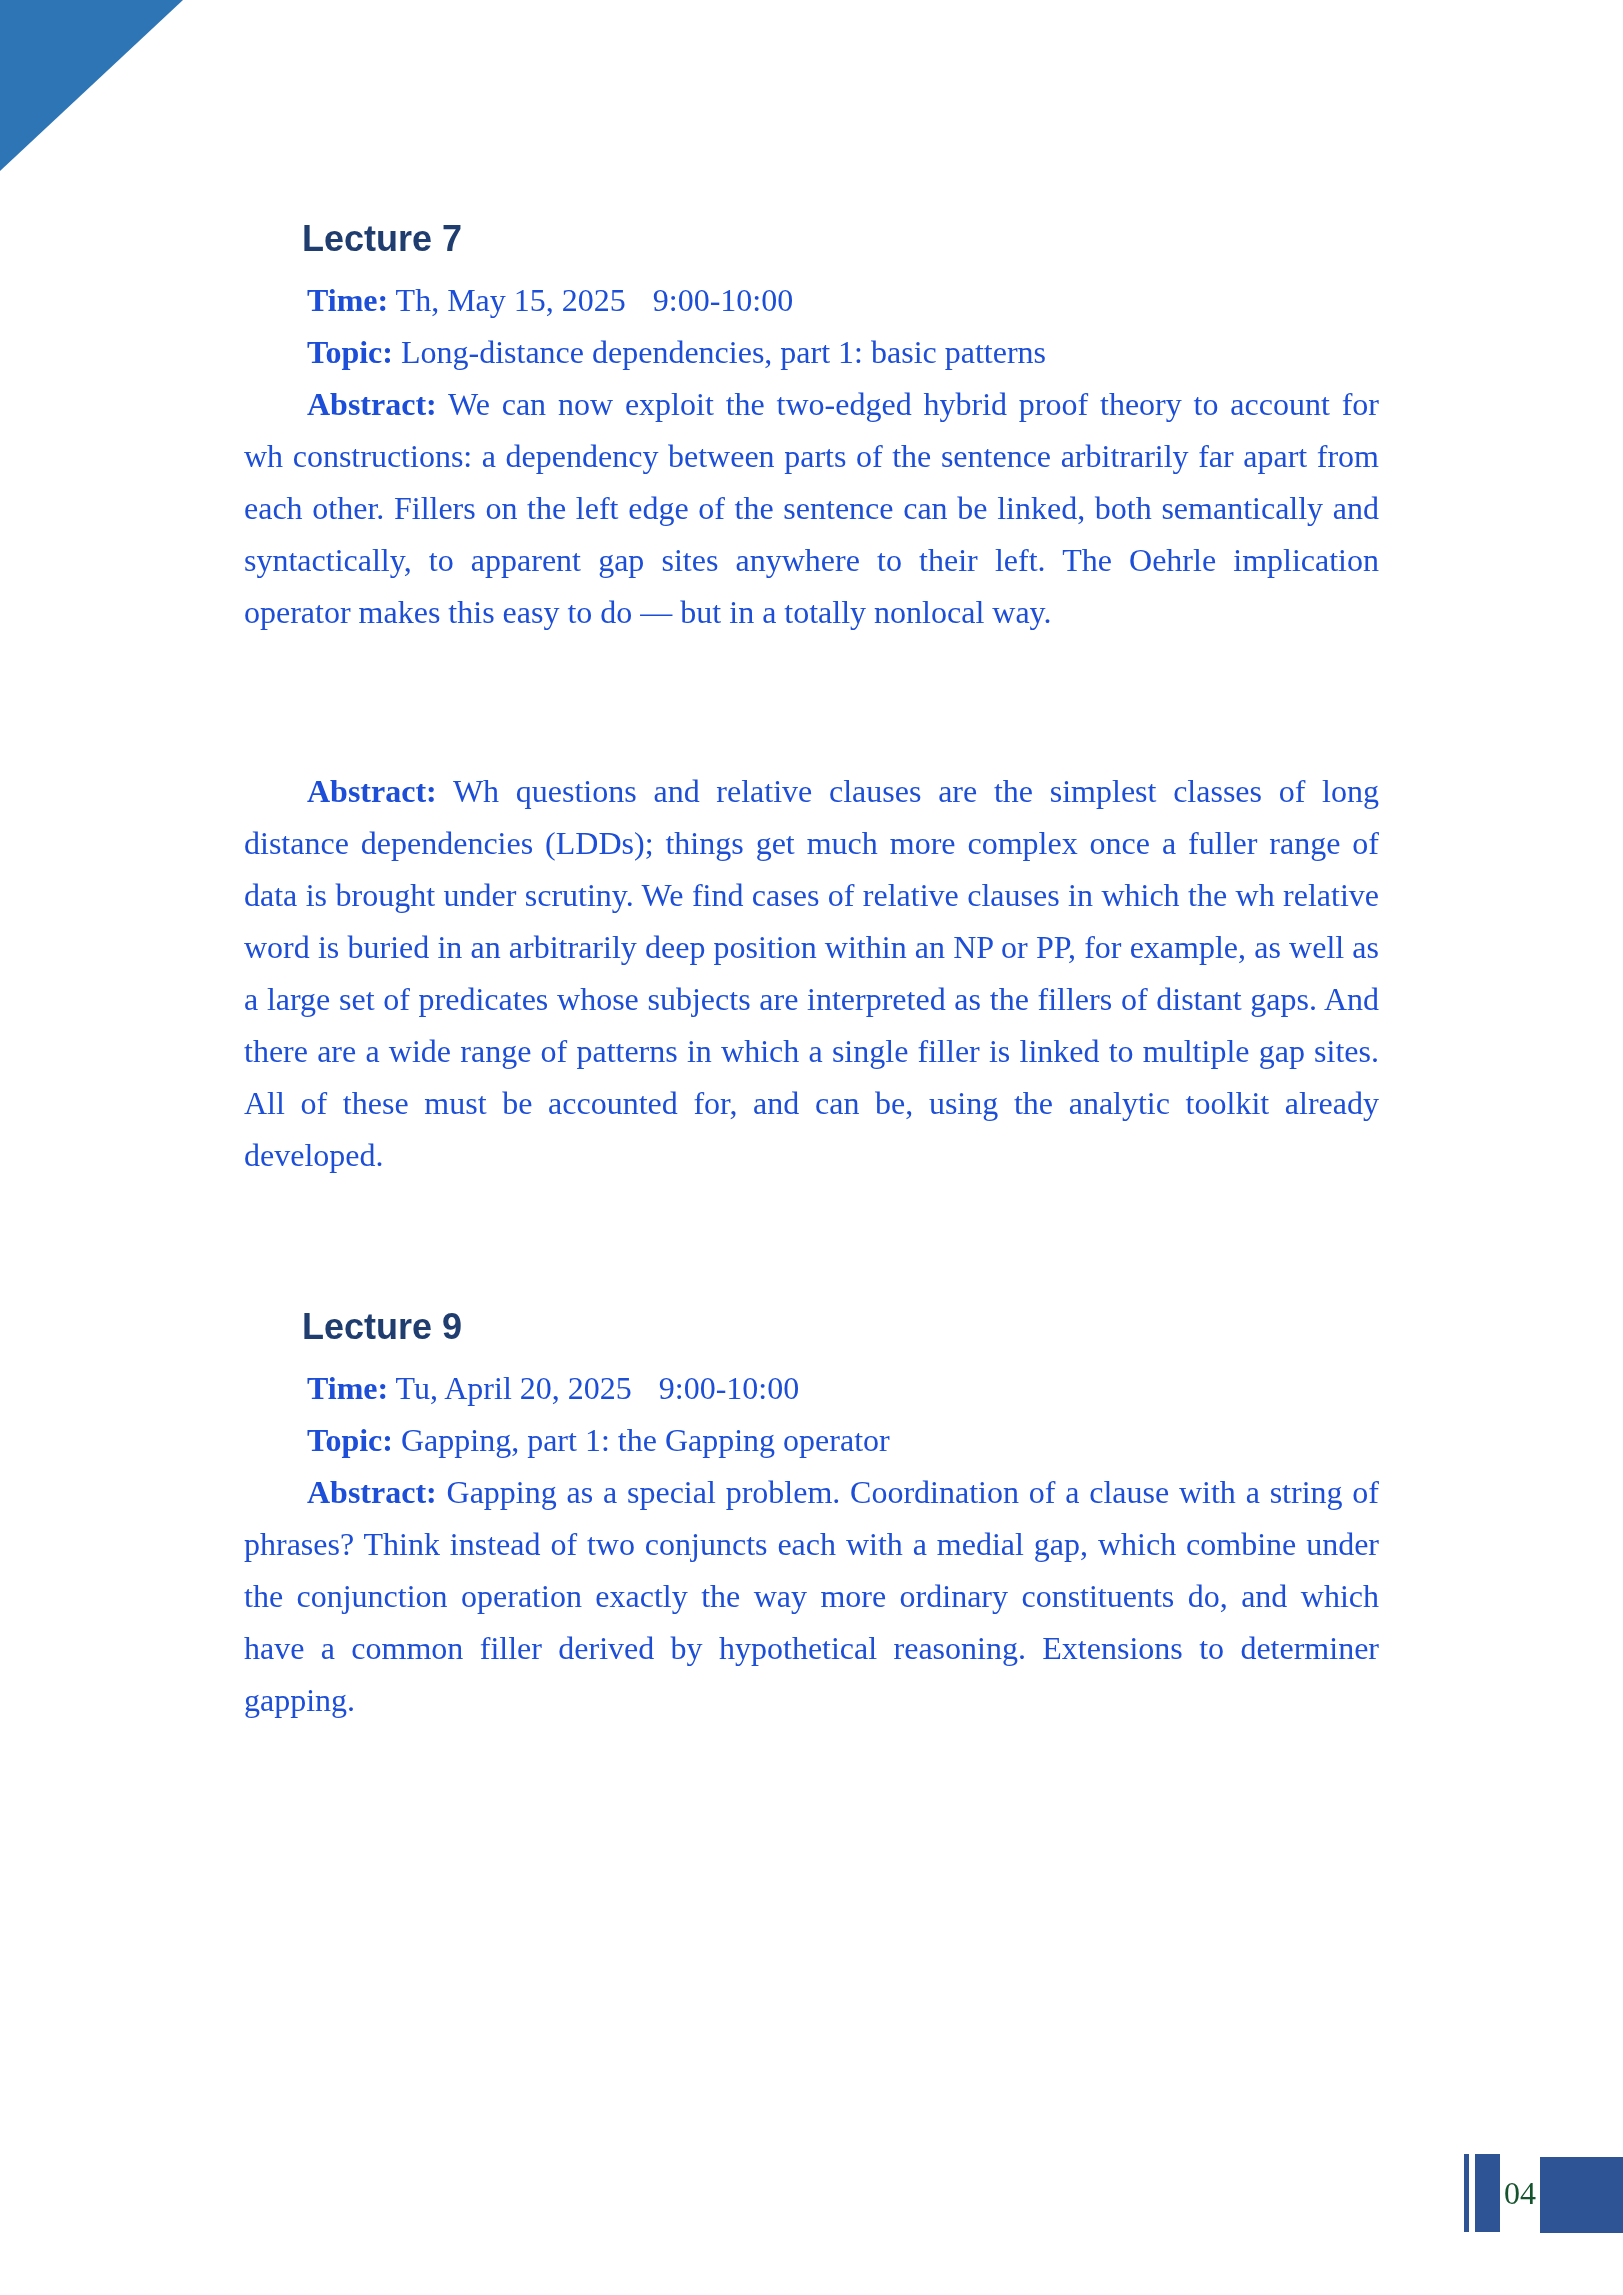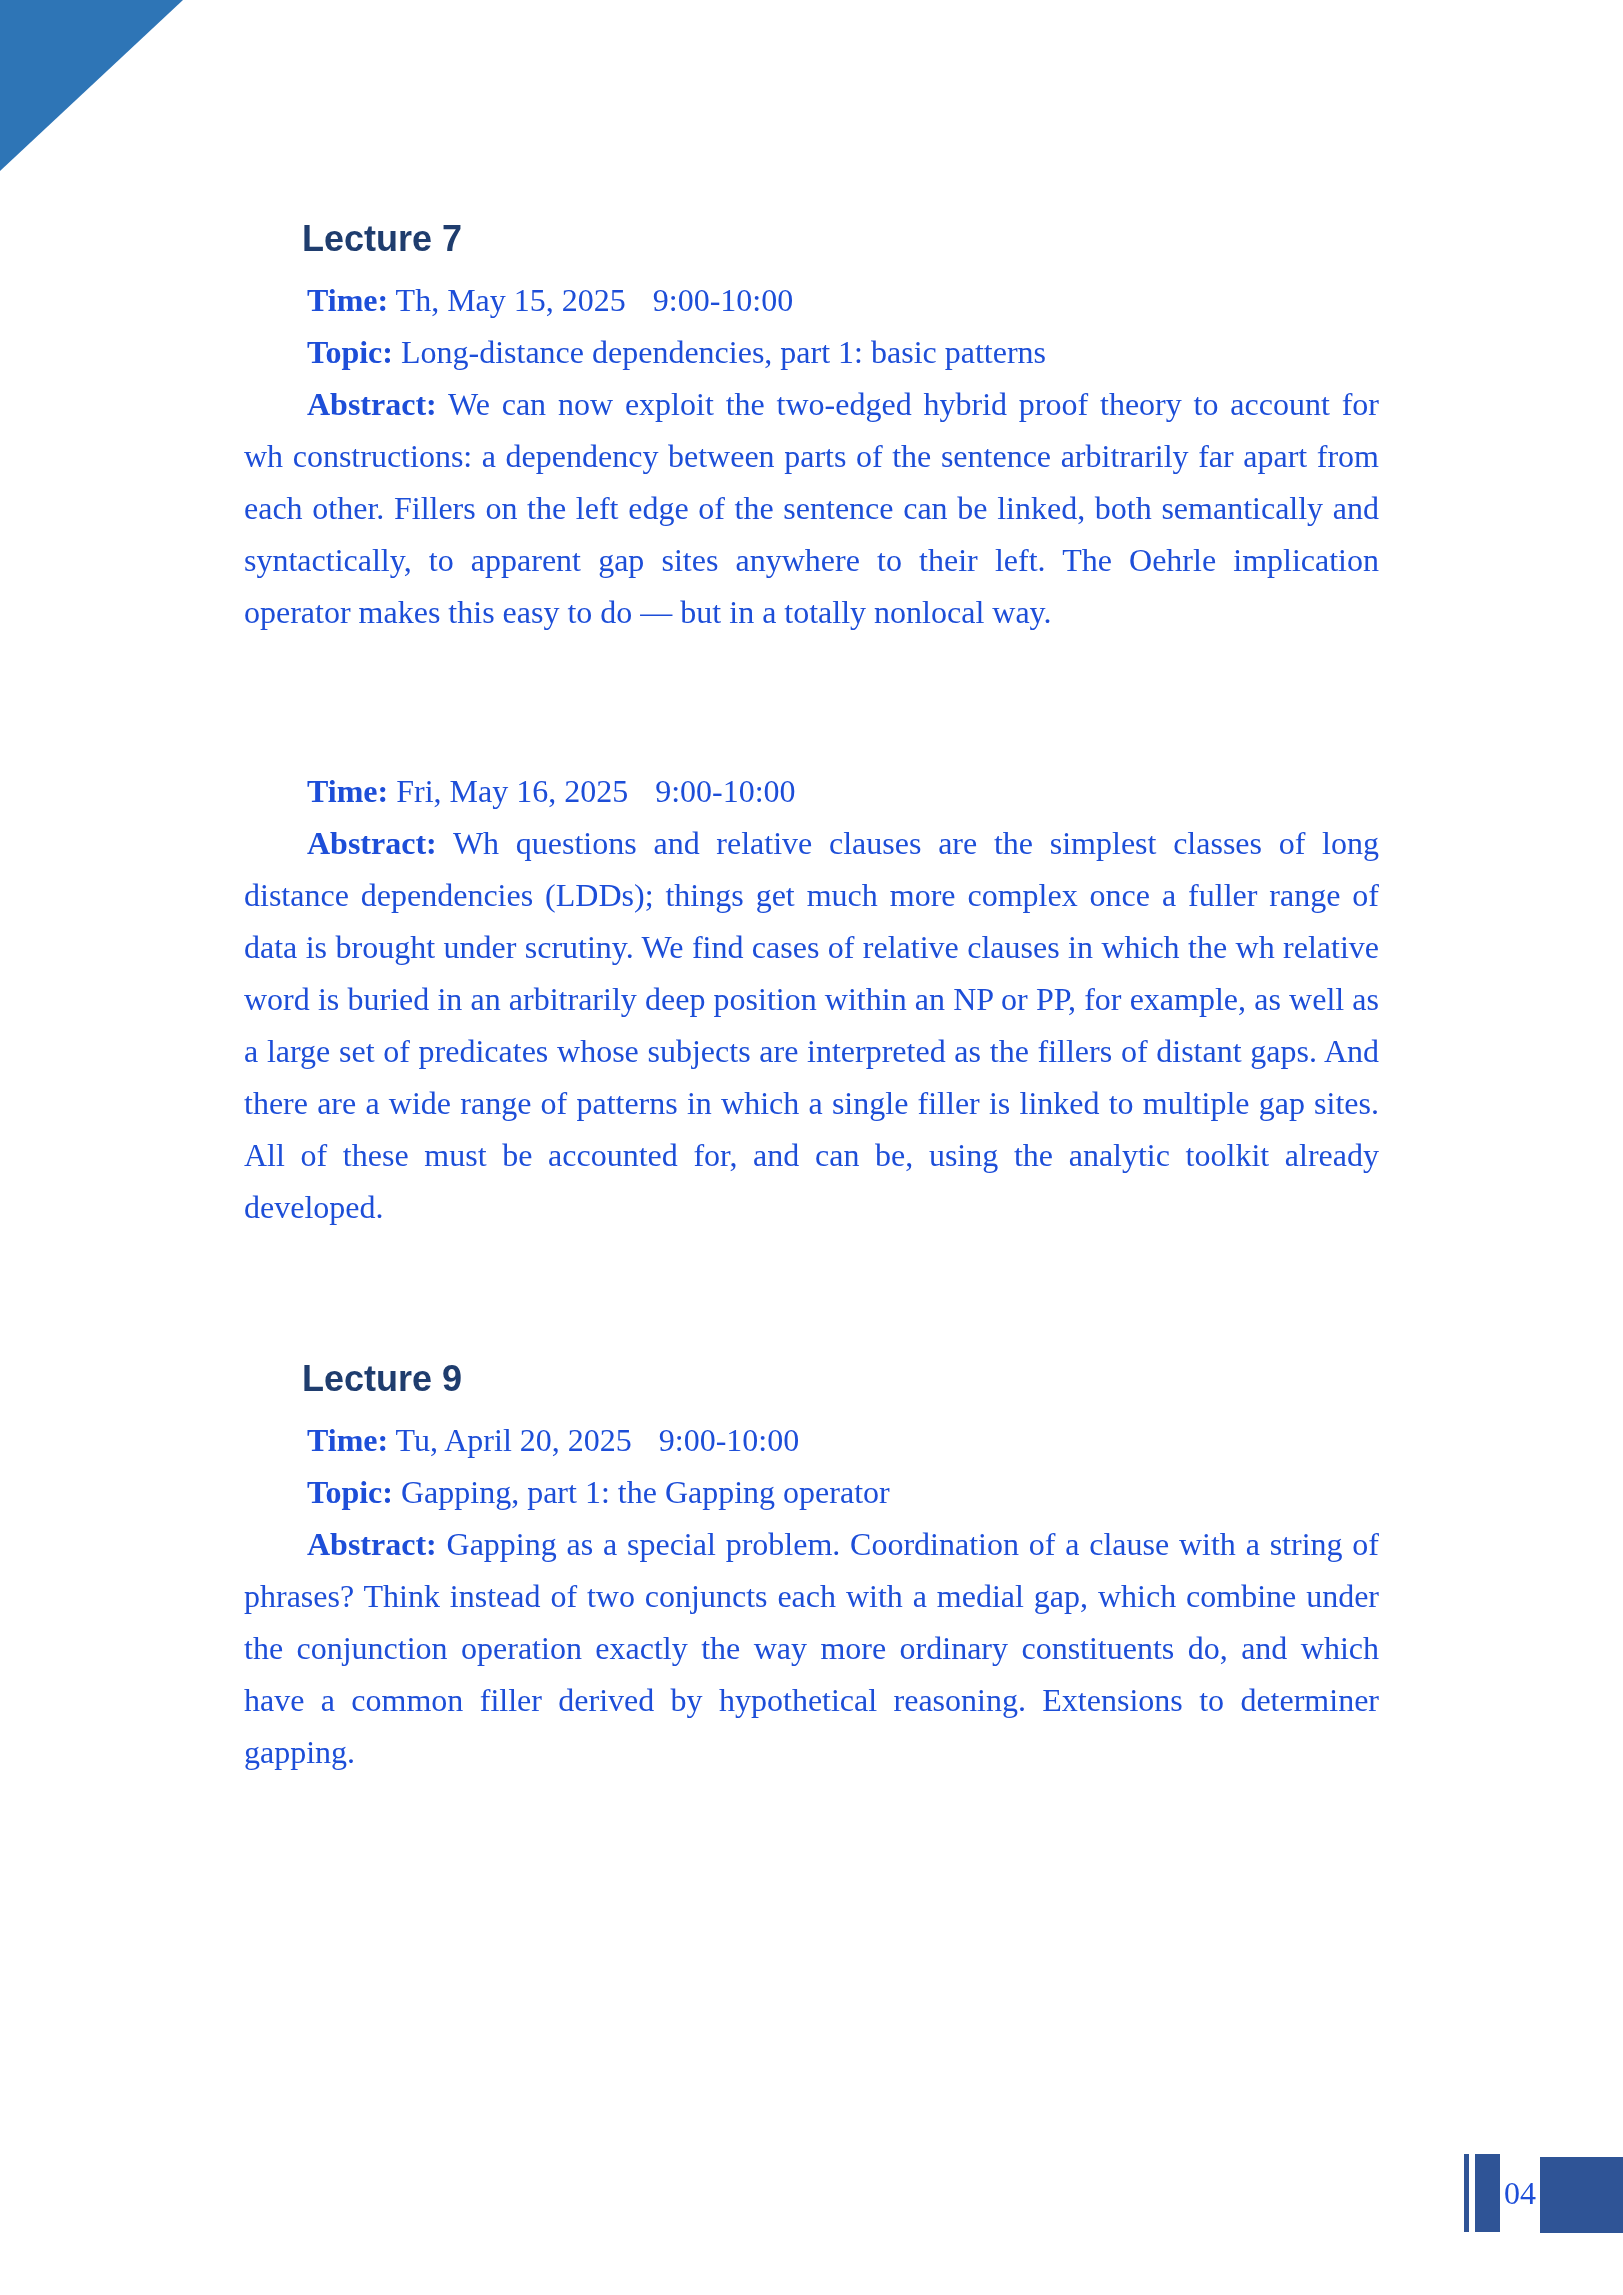--- a/index.html
+++ b/index.html
@@ -55,21 +55,21 @@
     width: 24.6px; height: 78px;
     background: #2f5496;
   }
   .page-number {
     position: absolute;
     left: 1500px; top: 2173px;
     width: 40px;
     line-height: 40px;
     text-align: center;
     font-size: 32px;
-    color: #1d4ed8;
+    color: #14532d;
   }
   .footer-rect {
     position: absolute;
     left: 1540px; top: 2157px;
     width: 83px; height: 76px;
     background: #2f5496;
   }
 </style>
 </head>
 <body>
@@ -79,21 +79,20 @@
 <main class="content">
 
   <section class="lecture">
     <h2 class="lecture-title">Lecture 7</h2>
     <p class="para"><span class="label">Time:</span> <span>Th, May 15, 2025</span><span class="time-range">9:00-10:00</span></p>
     <p class="para"><span class="label">Topic:</span> <span>Long-distance dependencies, part 1: basic patterns</span></p>
     <p class="para"><span class="label">Abstract:</span> <span>We can now exploit the two-edged hybrid proof theory to account for wh constructions: a dependency between parts of the sentence arbitrarily far apart from each other. Fillers on the left edge of the sentence can be linked, both semantically and syntactically, to apparent gap sites anywhere to their left. The Oehrle implication operator makes this easy to do — but in a totally nonlocal way.</span></p>
   </section>
 
   <section class="lecture">
-    <p class="para"><span class="label">Time:</span> <span>Fri, May 16, 2025</span><span class="time-range">9:00-10:00</span></p>
     <p class="para"><span class="label">Abstract:</span> <span>Wh questions and relative clauses are the simplest classes of long distance dependencies (LDDs); things get much more complex once a fuller range of data is brought under scrutiny. We find cases of relative clauses in which the wh relative word is buried in an arbitrarily deep position within an NP or PP, for example, as well as a large set of predicates whose subjects are interpreted as the fillers of distant gaps. And there are a wide range of patterns in which a single filler is linked to multiple gap sites. All of these must be accounted for, and can be, using the analytic toolkit already developed.</span></p>
   </section>
 
   <section class="lecture">
     <h2 class="lecture-title">Lecture 9</h2>
     <p class="para"><span class="label">Time:</span> <span>Tu, April 20, 2025</span><span class="time-range">9:00-10:00</span></p>
     <p class="para"><span class="label">Topic:</span> <span>Gapping, part 1: the Gapping operator</span></p>
     <p class="para"><span class="label">Abstract:</span> <span>Gapping as a special problem. Coordination of a clause with a string of phrases? Think instead of two conjuncts each with a medial gap, which combine under the conjunction operation exactly the way more ordinary constituents do, and which have a common filler derived by hypothetical reasoning. Extensions to determiner gapping.</span></p>
   </section>
 

